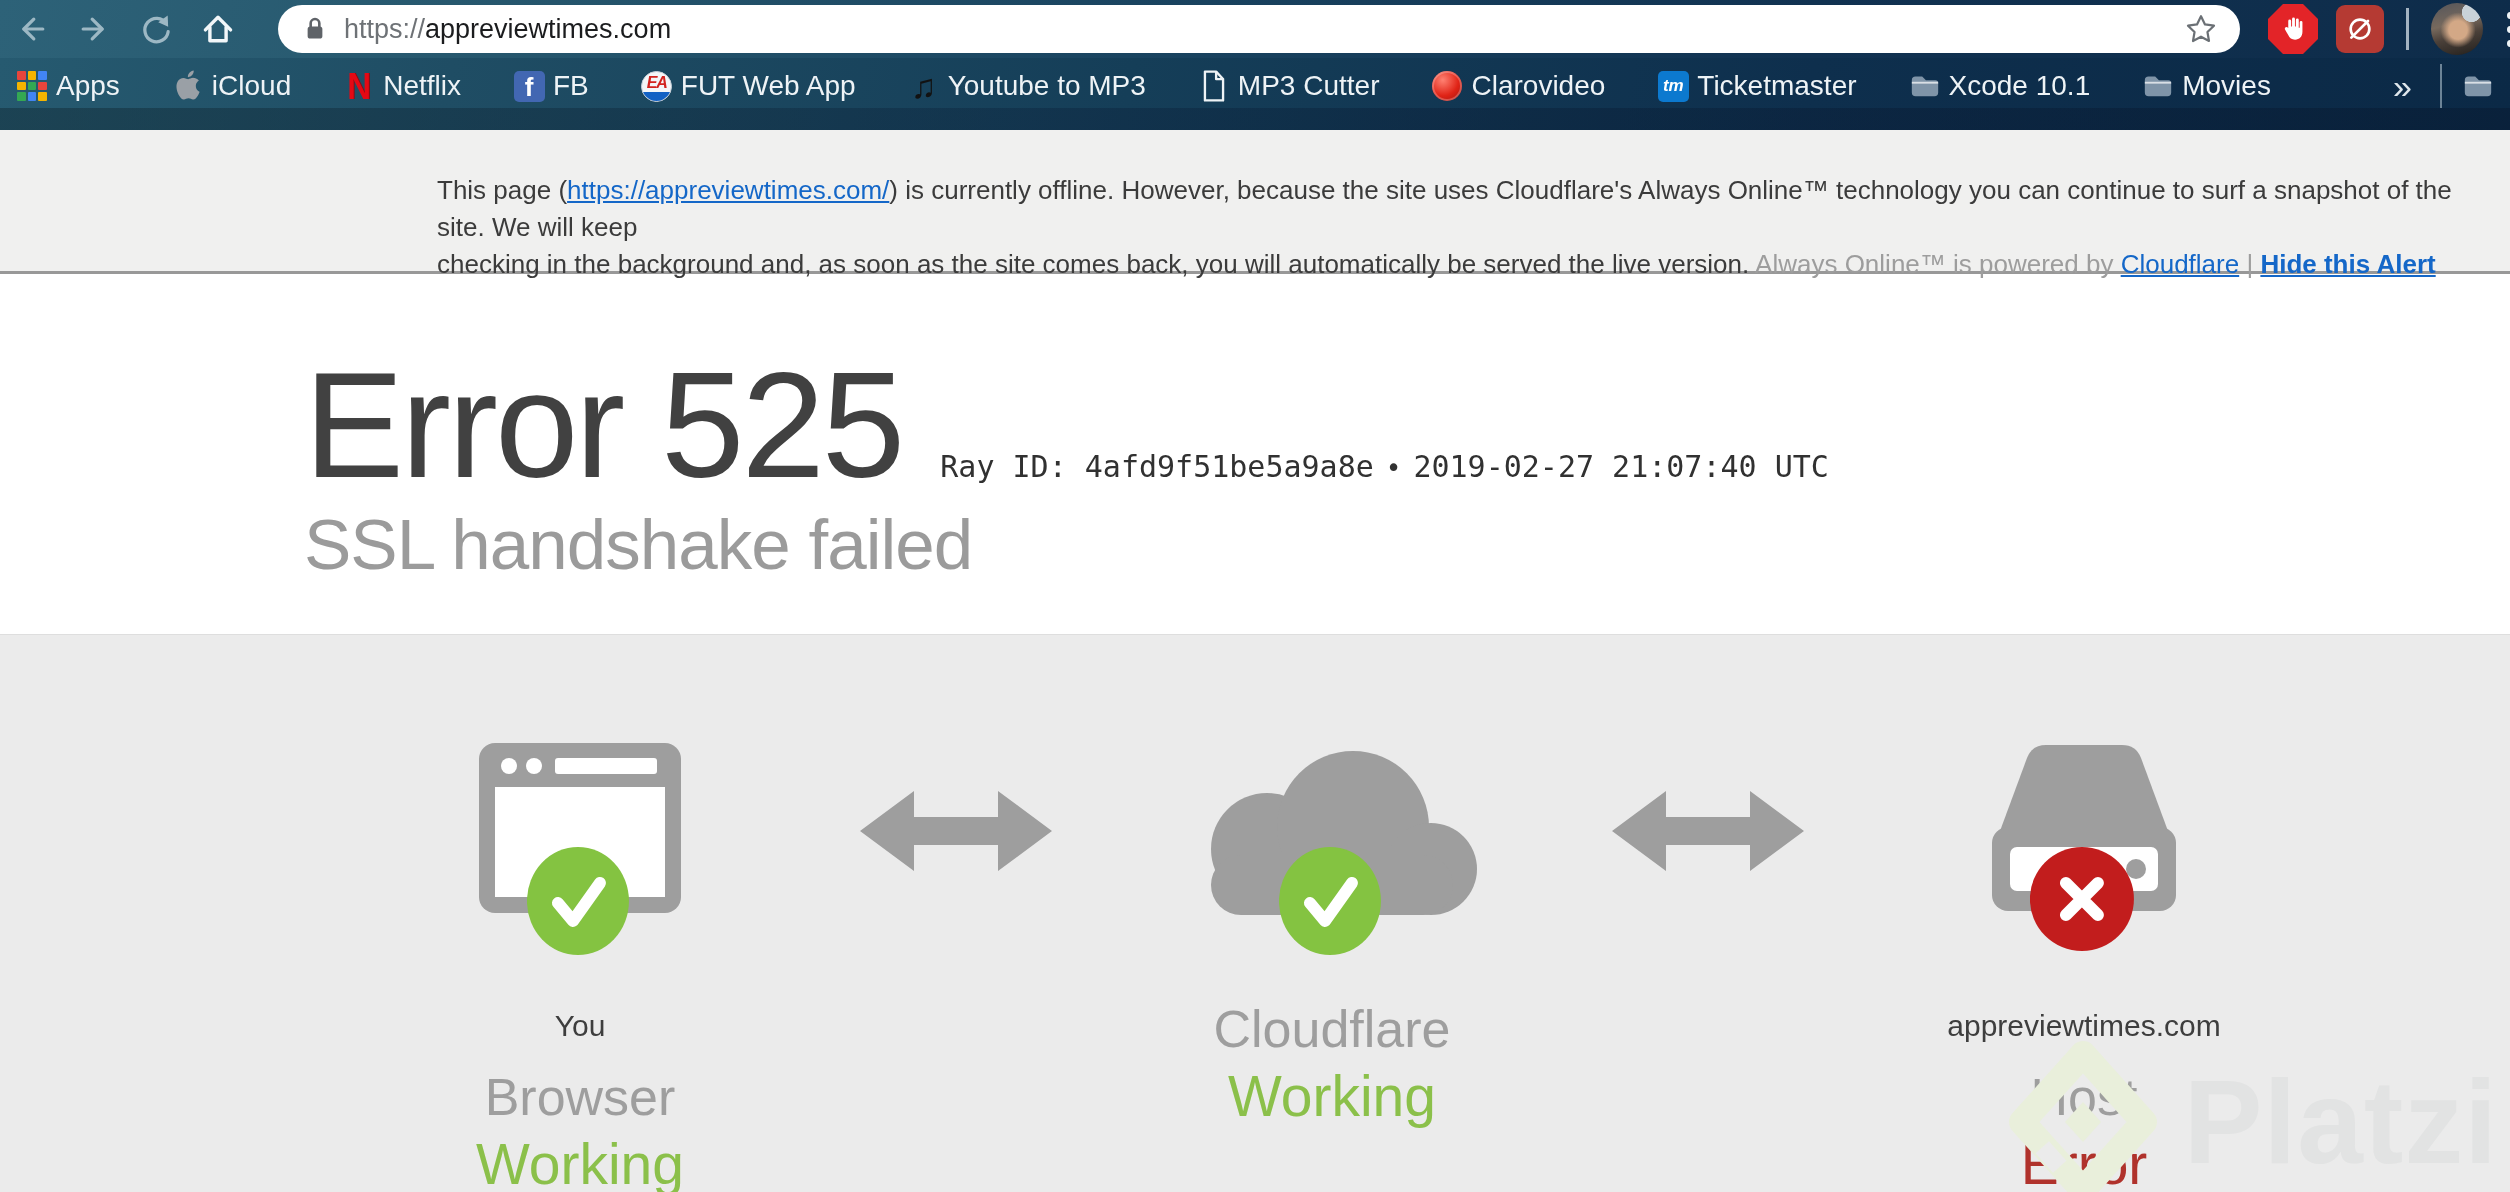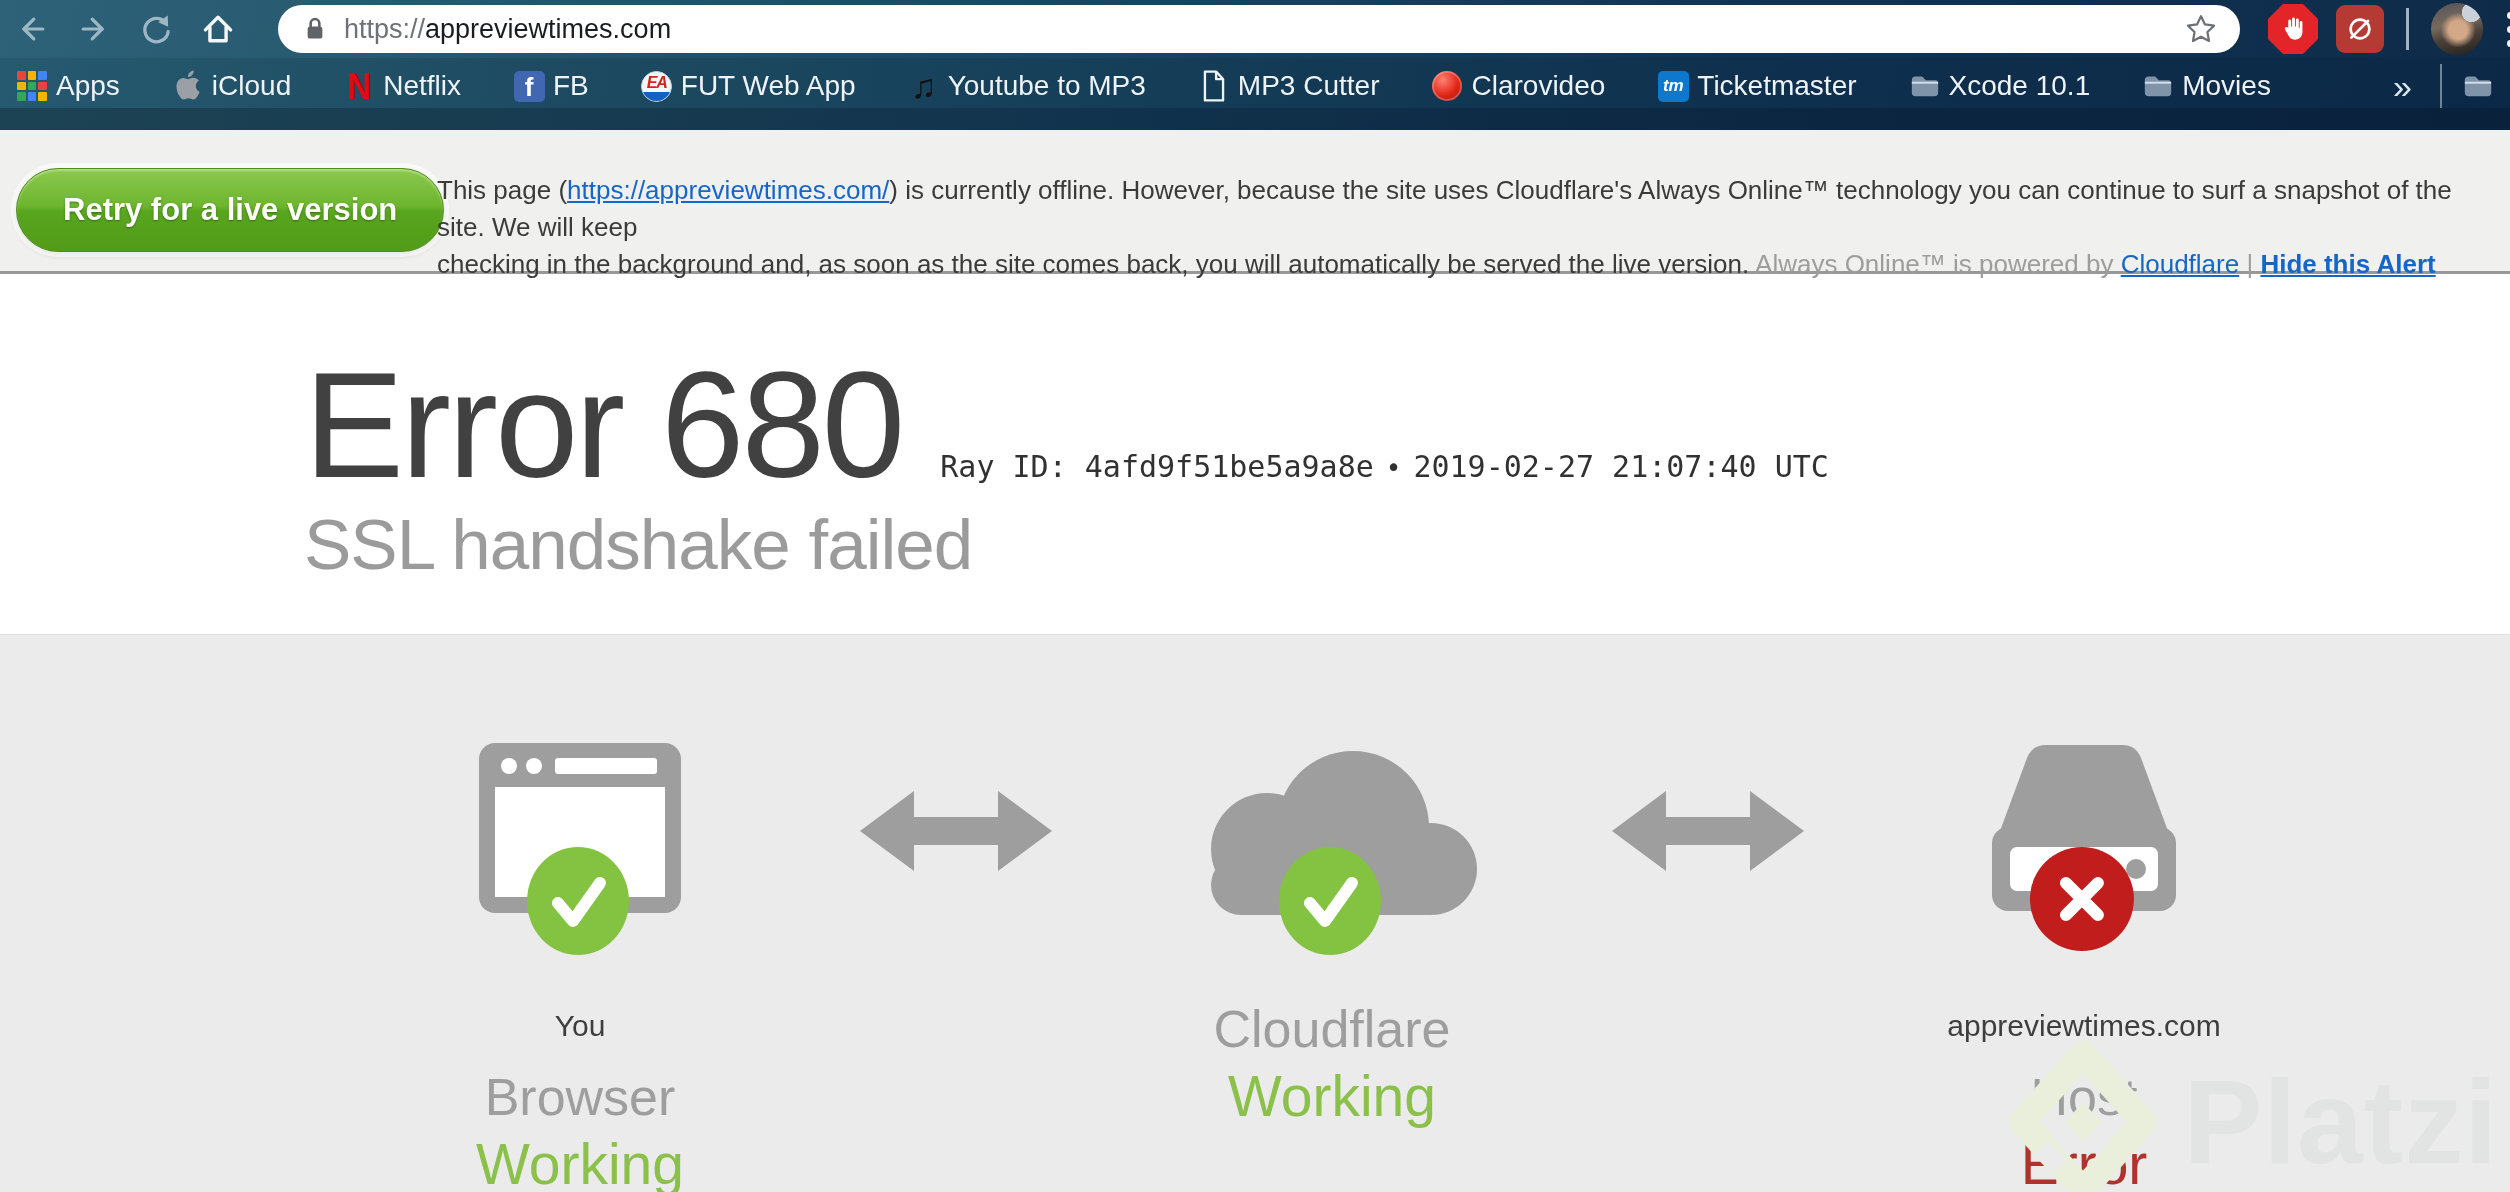--- a/index.html
+++ b/index.html
@@ -271,27 +271,26 @@
               <path d="M3 8 Q3 4 7 4 H14 L18 8 H28 Q31 8 31 11 V21 Q31 25 27 25 H7 Q3 25 3 21 Z" fill="#7f94a8"></path>
               <path d="M3 10.5 H31" stroke="rgba(255,255,255,.7)" stroke-width="2"></path>
             </svg>
         </span>
 
       </div>
     </div>
   </div>
 
   <div class="alertbar">
-    <button class="retry">Retry for a live version</button>
     <div class="alert-text"><span>This page (</span><a href="#">https://appreviewtimes.com/</a><span>) is currently offline. However, because the site uses Cloudflare's Always Online™ technology you can continue to surf a snapshot of the site. We will keep</span><br><span>checking in the background and, as soon as the site comes back, you will automatically be served the live version. </span><span class="muted">Always Online™ is powered by </span><a href="#">Cloudflare</a><span class="muted"> | </span><a href="#" class="bold">Hide this Alert</a></div>
   </div>
 
   <div class="error-section">
     <div class="title-row">
-      <h1 class="err-title">Error 680</h1>
+      <h1 class="err-title">Error 525</h1>
       <div class="ray"><span>Ray ID: 4afd9f51be5a9a8e</span><span class="dot">•</span><span>2019-02-27 21:07:40 UTC</span></div>
     </div>
     <div class="err-sub">SSL handshake failed</div>
   </div>
 
   <div class="diagram-section">
     <div class="diagram">
 
       <div class="node">
         <div class="iconwrap">

